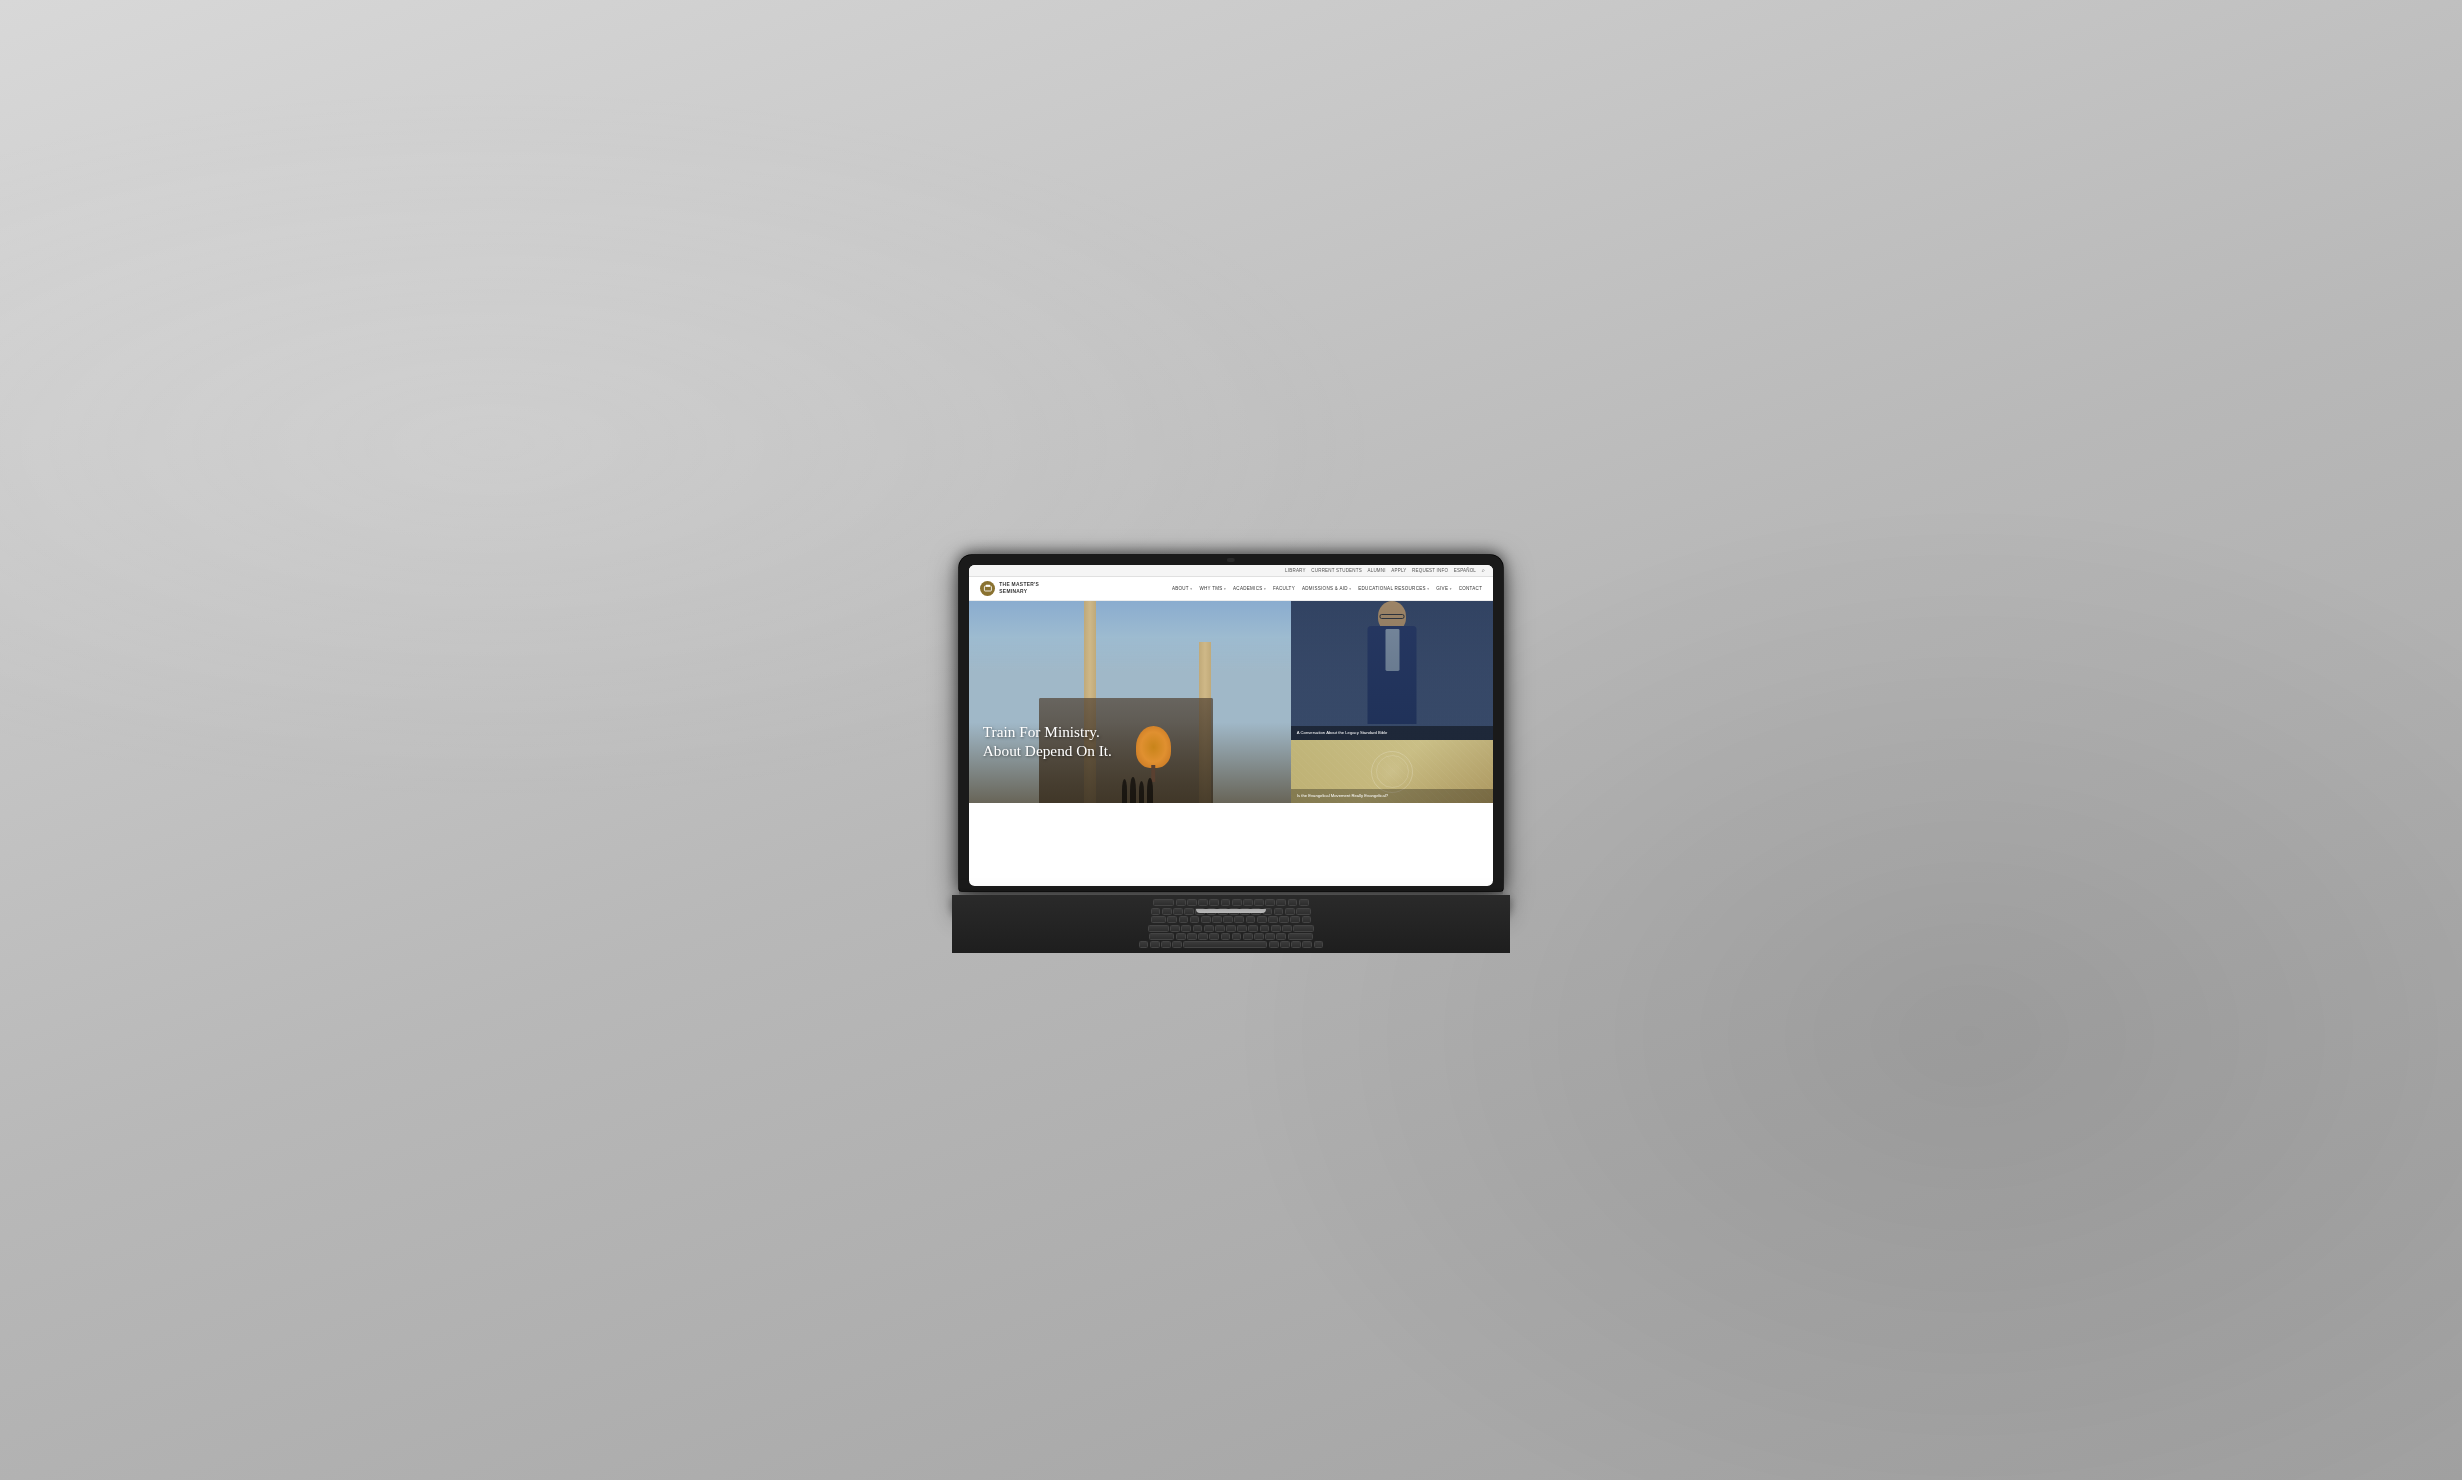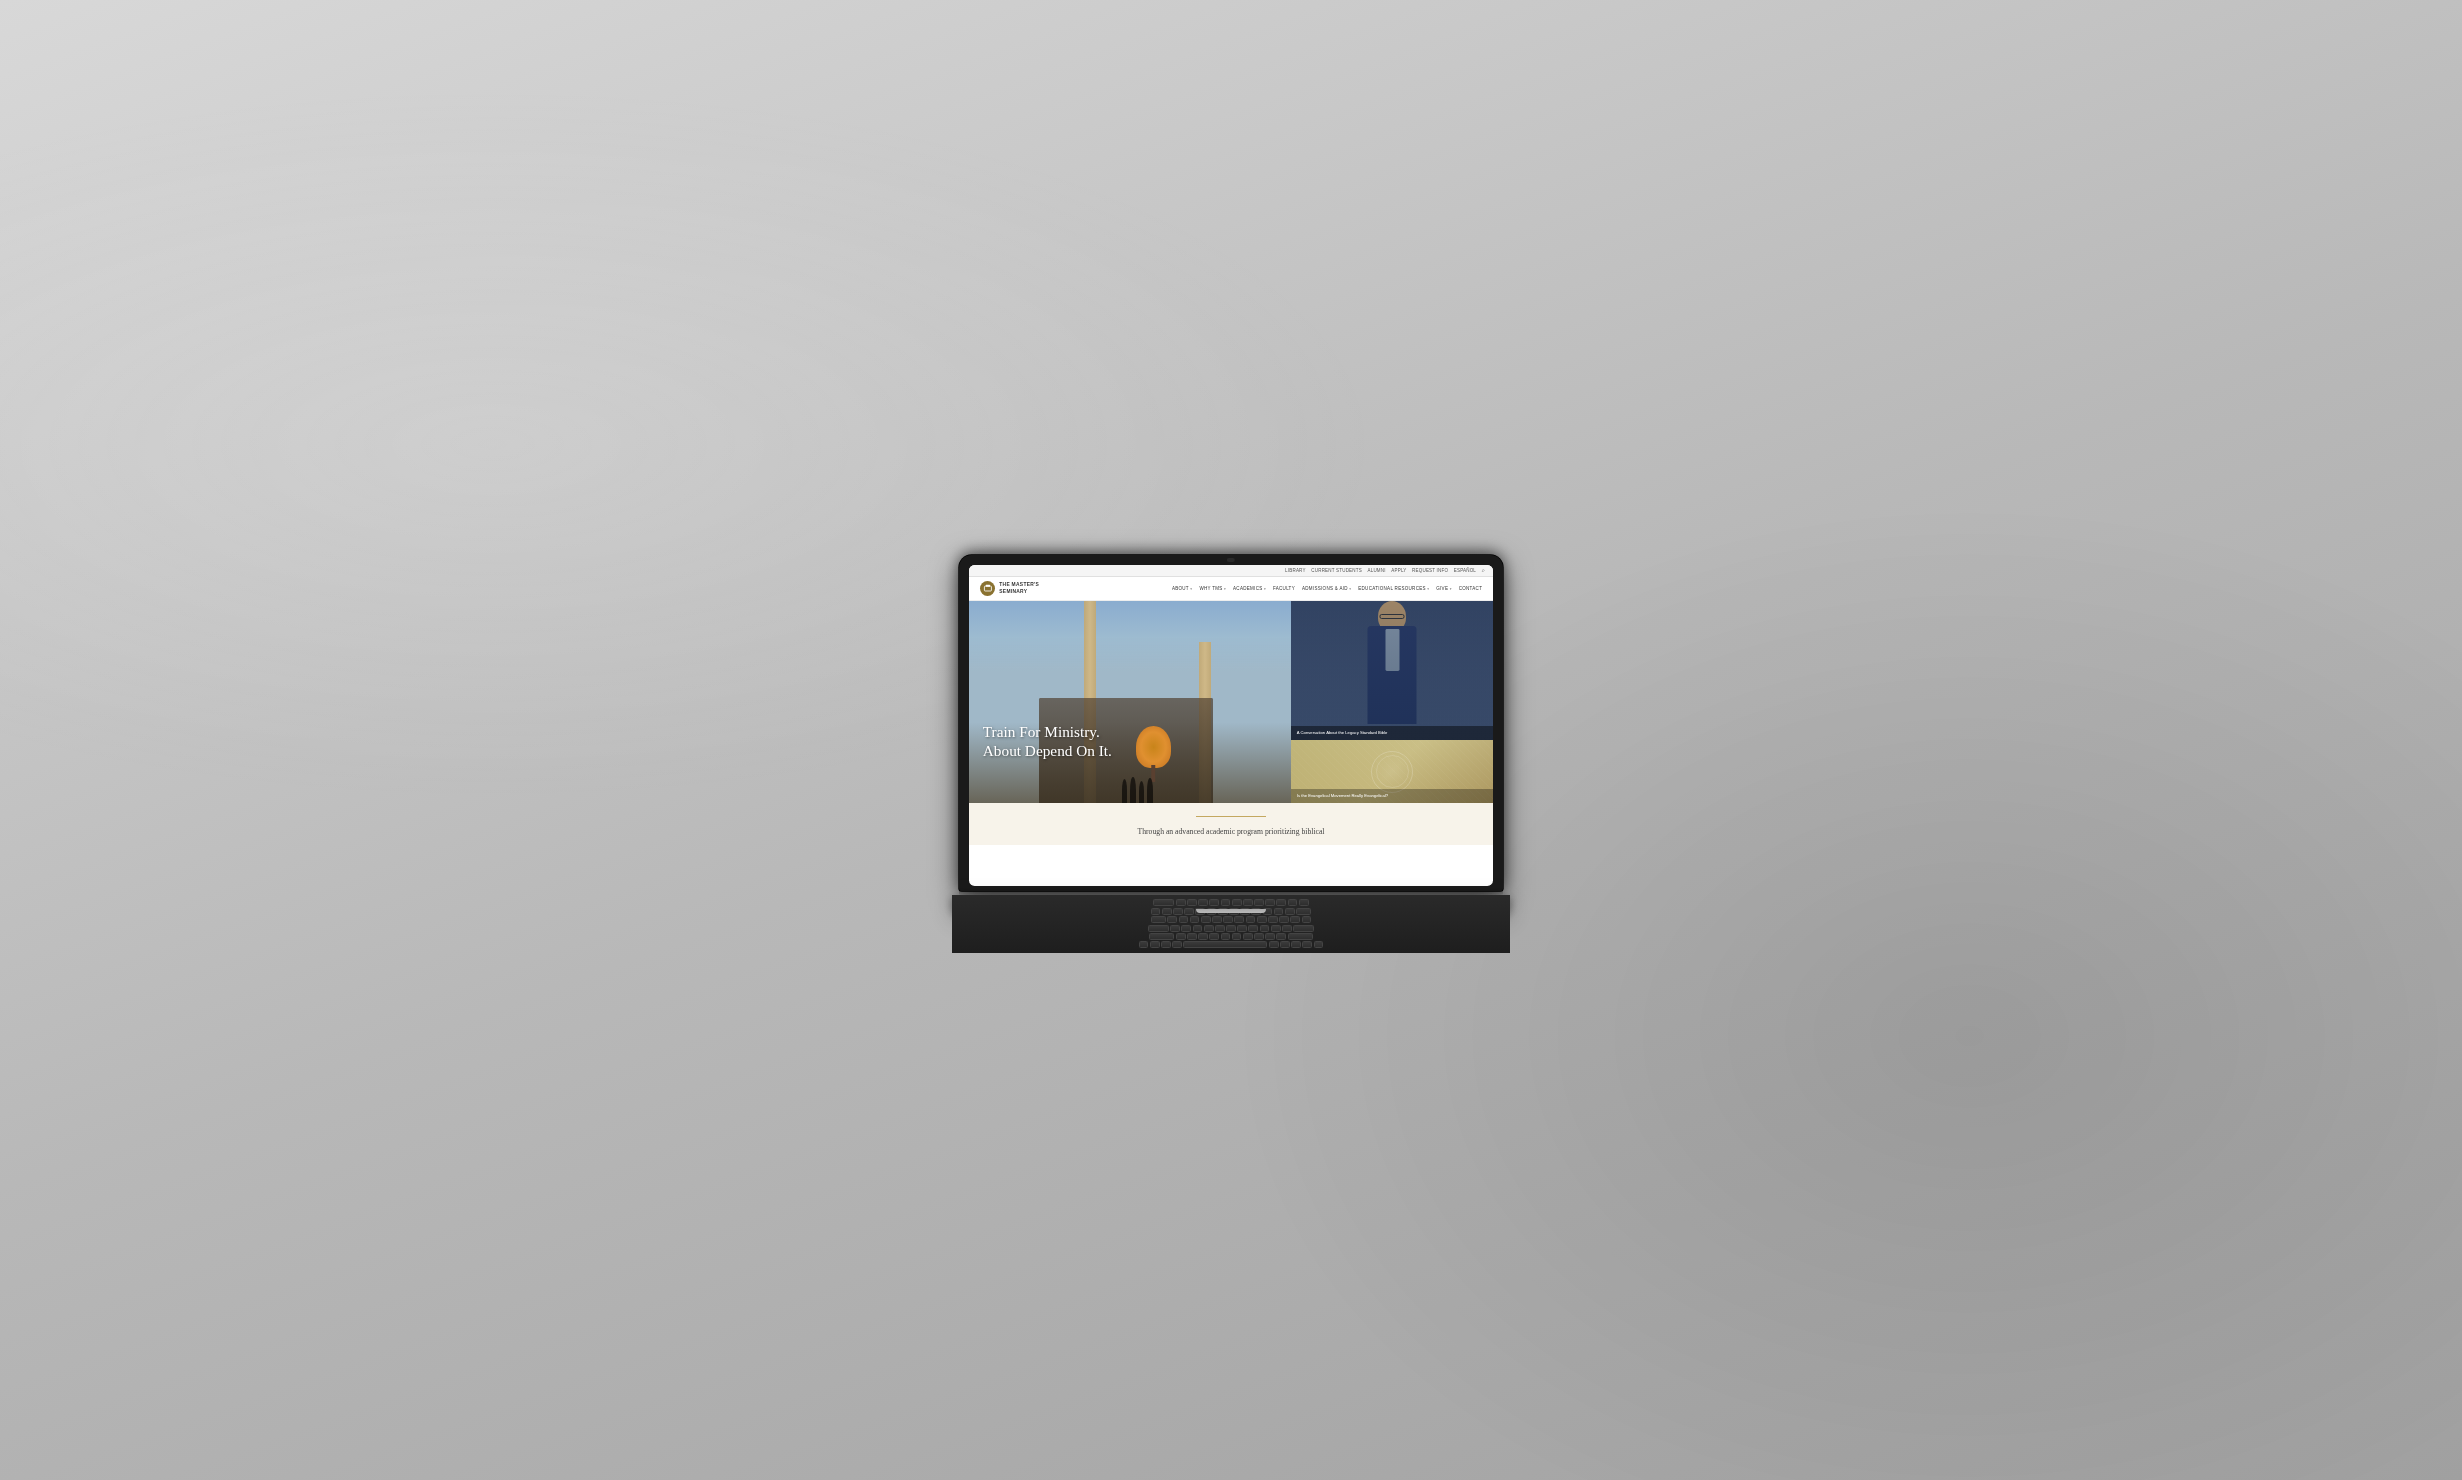--- a/index.html
+++ b/index.html
@@ -599,24 +599,20 @@
               <div class="gold-pattern-bg"></div>
               <div class="gold-pattern-overlay"></div>
               <div class="gold-motif"></div>
               <div class="video-card-pattern-caption">
                 <span>Is the Evangelical Movement Really Evangelical?</span>
               </div>
             </div>
           </div>
         </div>
 
-        <div class="below-hero">
-          <div class="divider-line"></div>
-          <p class="below-hero-text">Through an advanced academic program prioritizing biblical</p>
-        </div>
 
       </div>
     </div>
   </div>
 
   <div class="laptop-hinge"></div>
 
   <div class="laptop-base">
     <div class="keyboard-area">
       <div class="keyboard-rows">

